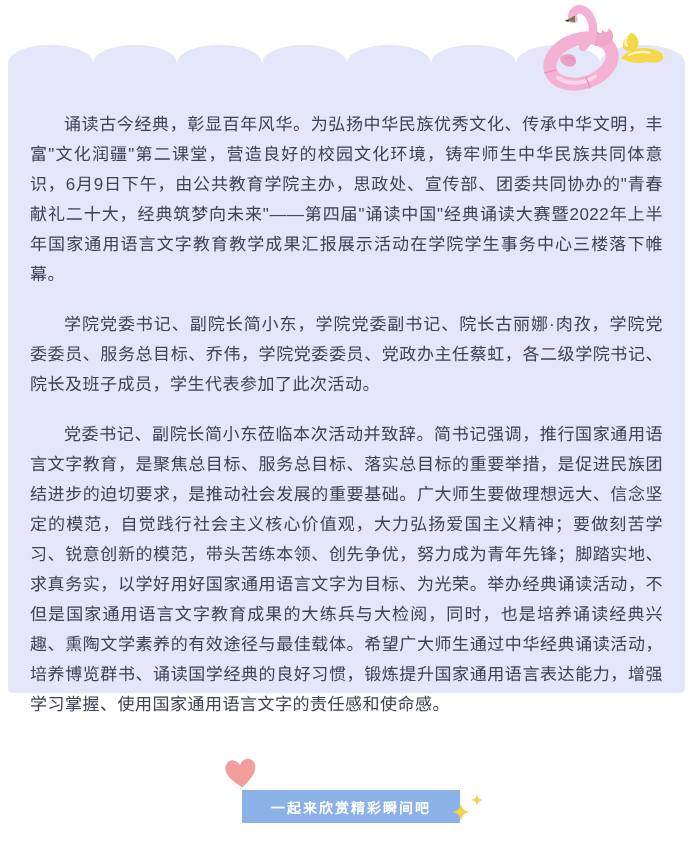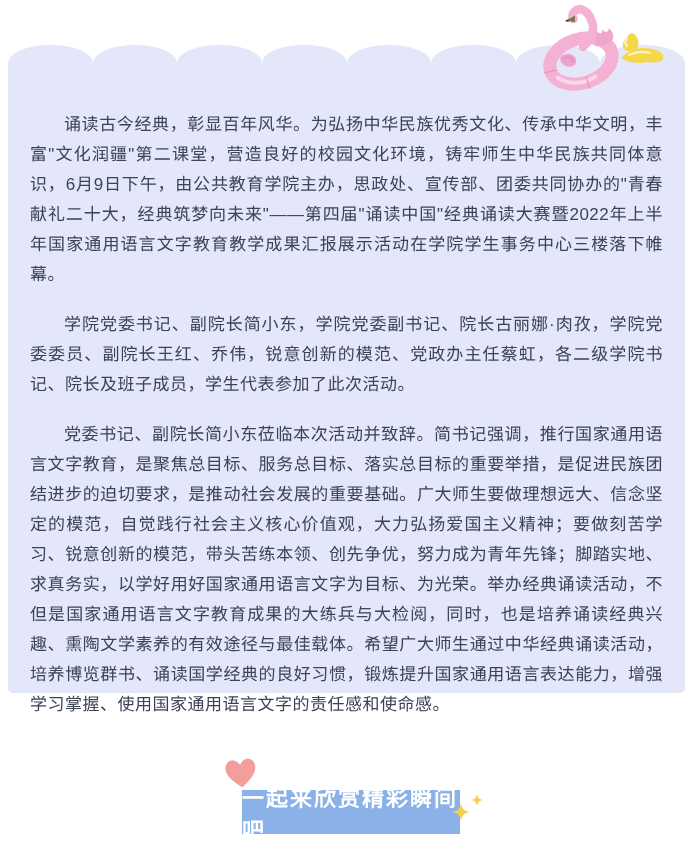--- a/index.html
+++ b/index.html
@@ -29,24 +29,24 @@
     text-align:justify;
   }
 
   
   .flamingo{position:absolute;left:528px;top:0;z-index:2;}
 
   
   .cta{position:absolute;left:0;top:756px;width:691px;height:84px;}
   .heart{position:absolute;left:224px;top:2px;transform:rotate(-6deg);}
   .cta-btn{
-    position:absolute;left:242px;top:34px;width:218px;height:44px;
+    position:absolute;left:242px;top:34px;width:218px;height:33px;
     background:var(--button-bg,#8ab1e8);
     color:var(--button-text,#ffffff);
-    font-weight:bold;font-size:22px;letter-spacing:2px;
+    font-weight:bold;font-size:14px;letter-spacing:2px;
     display:flex;align-items:center;justify-content:center;
     cursor:pointer;user-select:none;
   }
   .sparkles{position:absolute;left:446px;top:28px;}
 </style>
 </head>
 <body>
 
 <div class="page">
 
@@ -80,21 +80,21 @@
       <i></i>
       <i></i>
       <i></i>
       <i></i>
       <i></i>
       <i></i>
       <i></i>
     </div>
     <div class="card-body">
       <p class="para">诵读古今经典，彰显百年风华。为弘扬中华民族优秀文化、传承中华文明，丰富"文化润疆"第二课堂，营造良好的校园文化环境，铸牢师生中华民族共同体意识，6月9日下午，由公共教育学院主办，思政处、宣传部、团委共同协办的"青春献礼二十大，经典筑梦向未来"——第四届"诵读中国"经典诵读大赛暨2022年上半年国家通用语言文字教育教学成果汇报展示活动在学院学生事务中心三楼落下帷幕。</p>
-      <p class="para">学院党委书记、副院长简小东，学院党委副书记、院长古丽娜·肉孜，学院党委委员、副院长王红、乔伟，锐意创新的模范、党政办主任蔡虹，各二级学院书记、院长及班子成员，学生代表参加了此次活动。</p>
+      <p class="para">学院党委书记、副院长简小东，学院党委副书记、院长古丽娜·肉孜，学院党委委员、服务总目标、乔伟，学院党委委员、党政办主任蔡虹，各二级学院书记、院长及班子成员，学生代表参加了此次活动。</p>
       <p class="para">党委书记、副院长简小东莅临本次活动并致辞。简书记强调，推行国家通用语言文字教育，是聚焦总目标、服务总目标、落实总目标的重要举措，是促进民族团结进步的迫切要求，是推动社会发展的重要基础。广大师生要做理想远大、信念坚定的模范，自觉践行社会主义核心价值观，大力弘扬爱国主义精神；要做刻苦学习、锐意创新的模范，带头苦练本领、创先争优，努力成为青年先锋；脚踏实地、求真务实，以学好用好国家通用语言文字为目标、为光荣。举办经典诵读活动，不但是国家通用语言文字教育成果的大练兵与大检阅，同时，也是培养诵读经典兴趣、熏陶文学素养的有效途径与最佳载体。希望广大师生通过中华经典诵读活动，培养博览群书、诵读国学经典的良好习惯，锻炼提升国家通用语言表达能力，增强学习掌握、使用国家通用语言文字的责任感和使命感。</p>
     </div>
   </section>
 
   <div class="cta">
     <svg class="heart" width="34" height="31" viewBox="0 0 32 30">
       <path d="M16,28.5 C7.5,21.5 1.5,16 1.5,9.5 C1.5,4 5.8,0.8 10,1.6 C12.8,2.2 15,4.5 16,6.8 C17,4.5 19.2,2.2 22,1.6 C26.2,0.8 30.5,4 30.5,9.5 C30.5,16 24.5,21.5 16,28.5 Z" fill="#f49d9d"></path>
     </svg>
     <div class="cta-btn">一起来欣赏精彩瞬间吧</div>
     <svg class="sparkles" width="52" height="48" viewBox="0 0 52 48">

